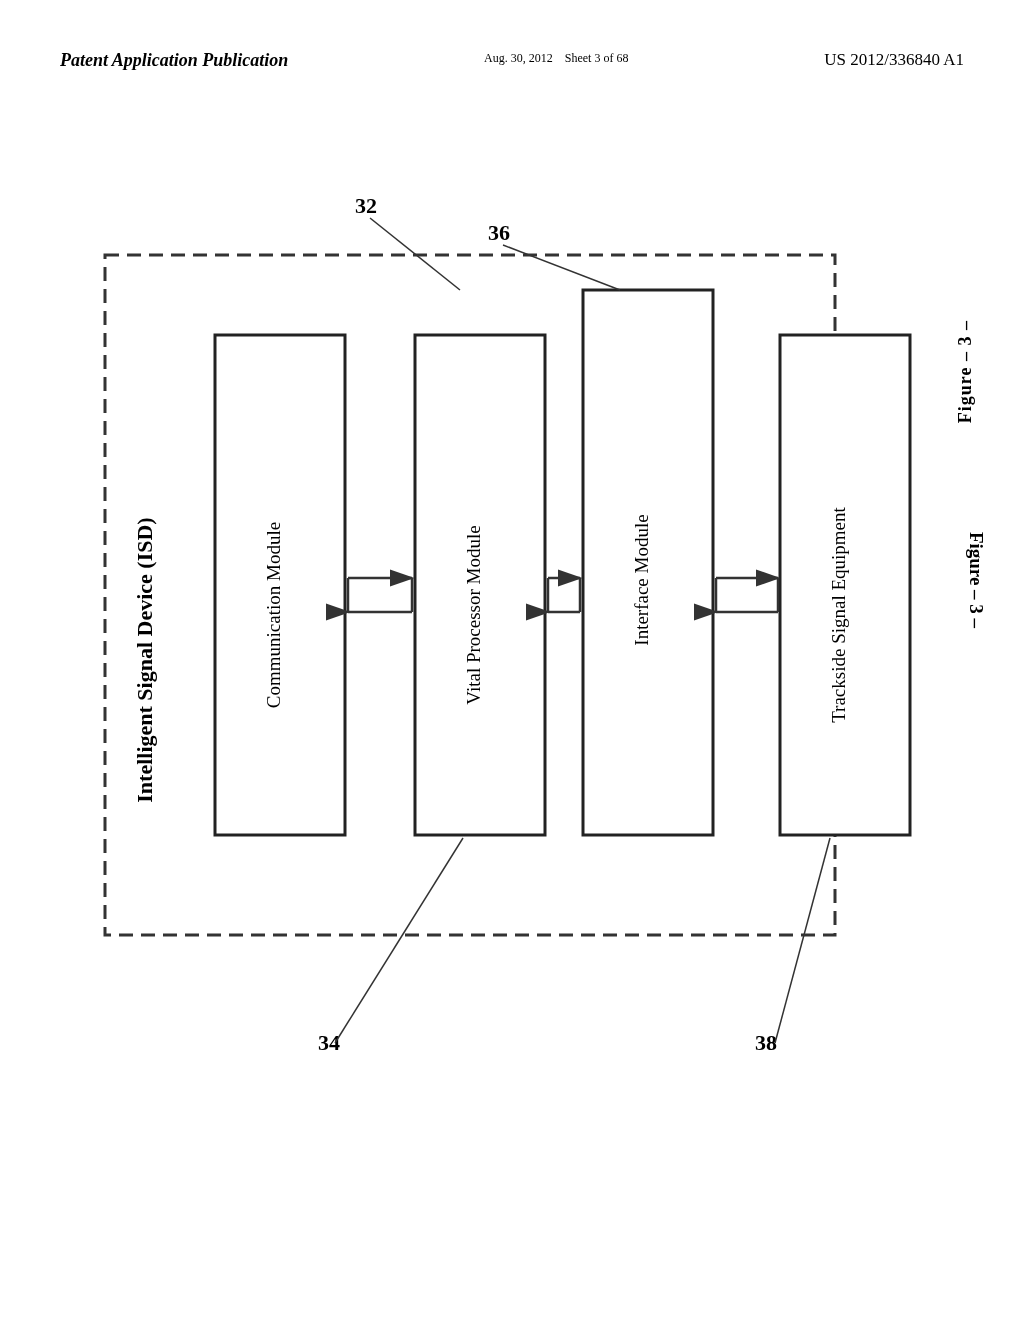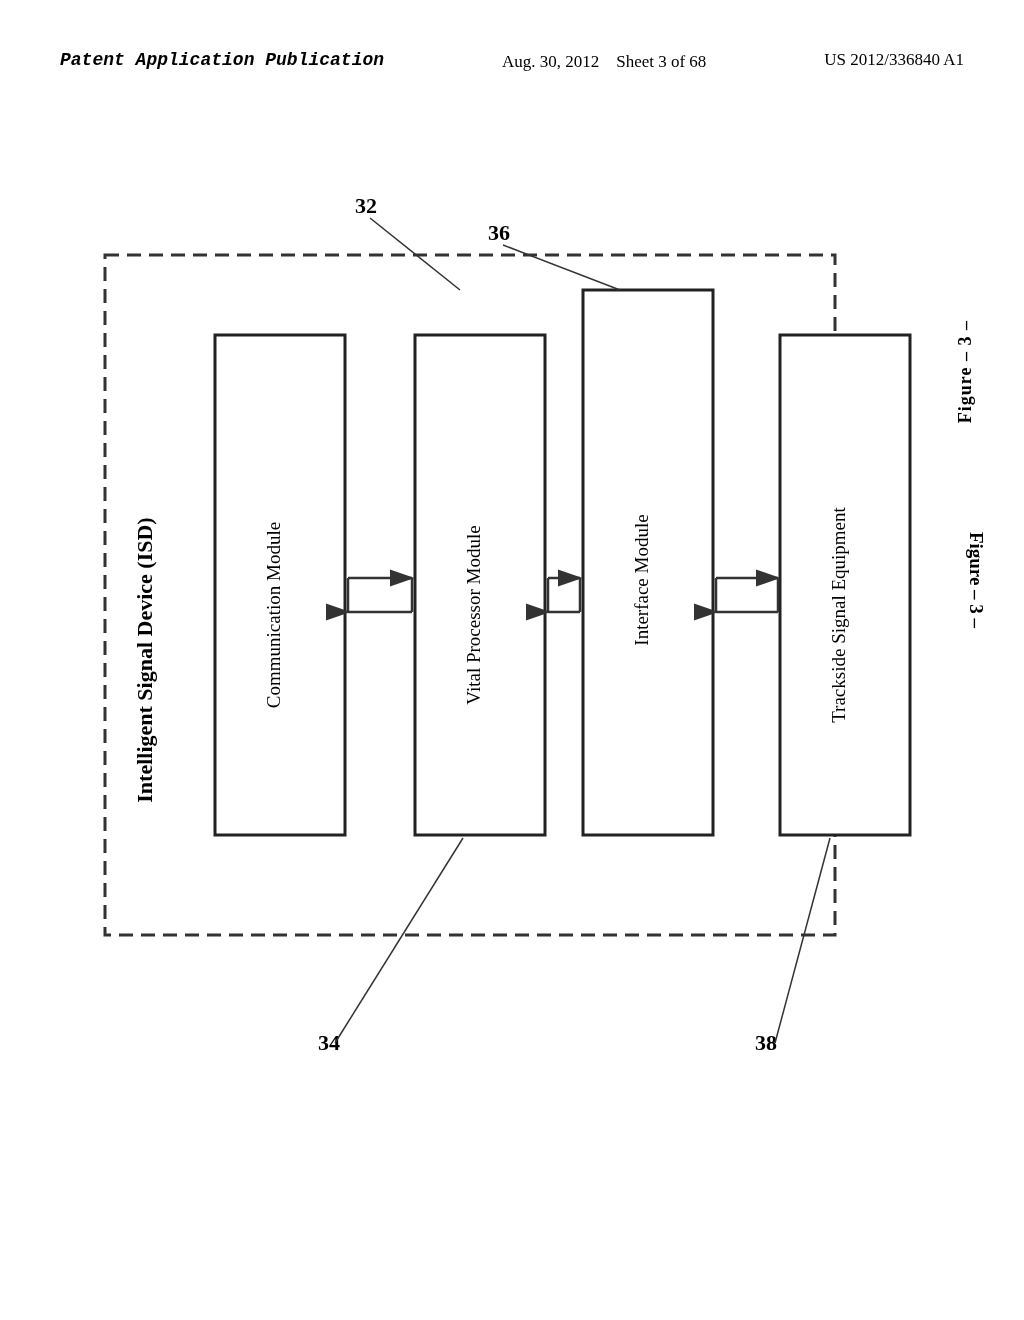--- a/index.html
+++ b/index.html
@@ -20,24 +20,23 @@
       right: 0;
       display: flex;
       justify-content: space-between;
       align-items: flex-start;
       padding: 0 60px;
     }
     .header-left {
       font-size: 18px;
       font-weight: bold;
       font-style: italic;
-      font-family: Liberation Mono, monospace;
     }
     .header-center {
-      font-size: 17px;
+      font-size: 12px;
       text-align: center;
       line-height: 1.4;
     }
     .header-right {
       font-size: 17px;
       text-align: right;
     }
 
     
     .figure-label {

